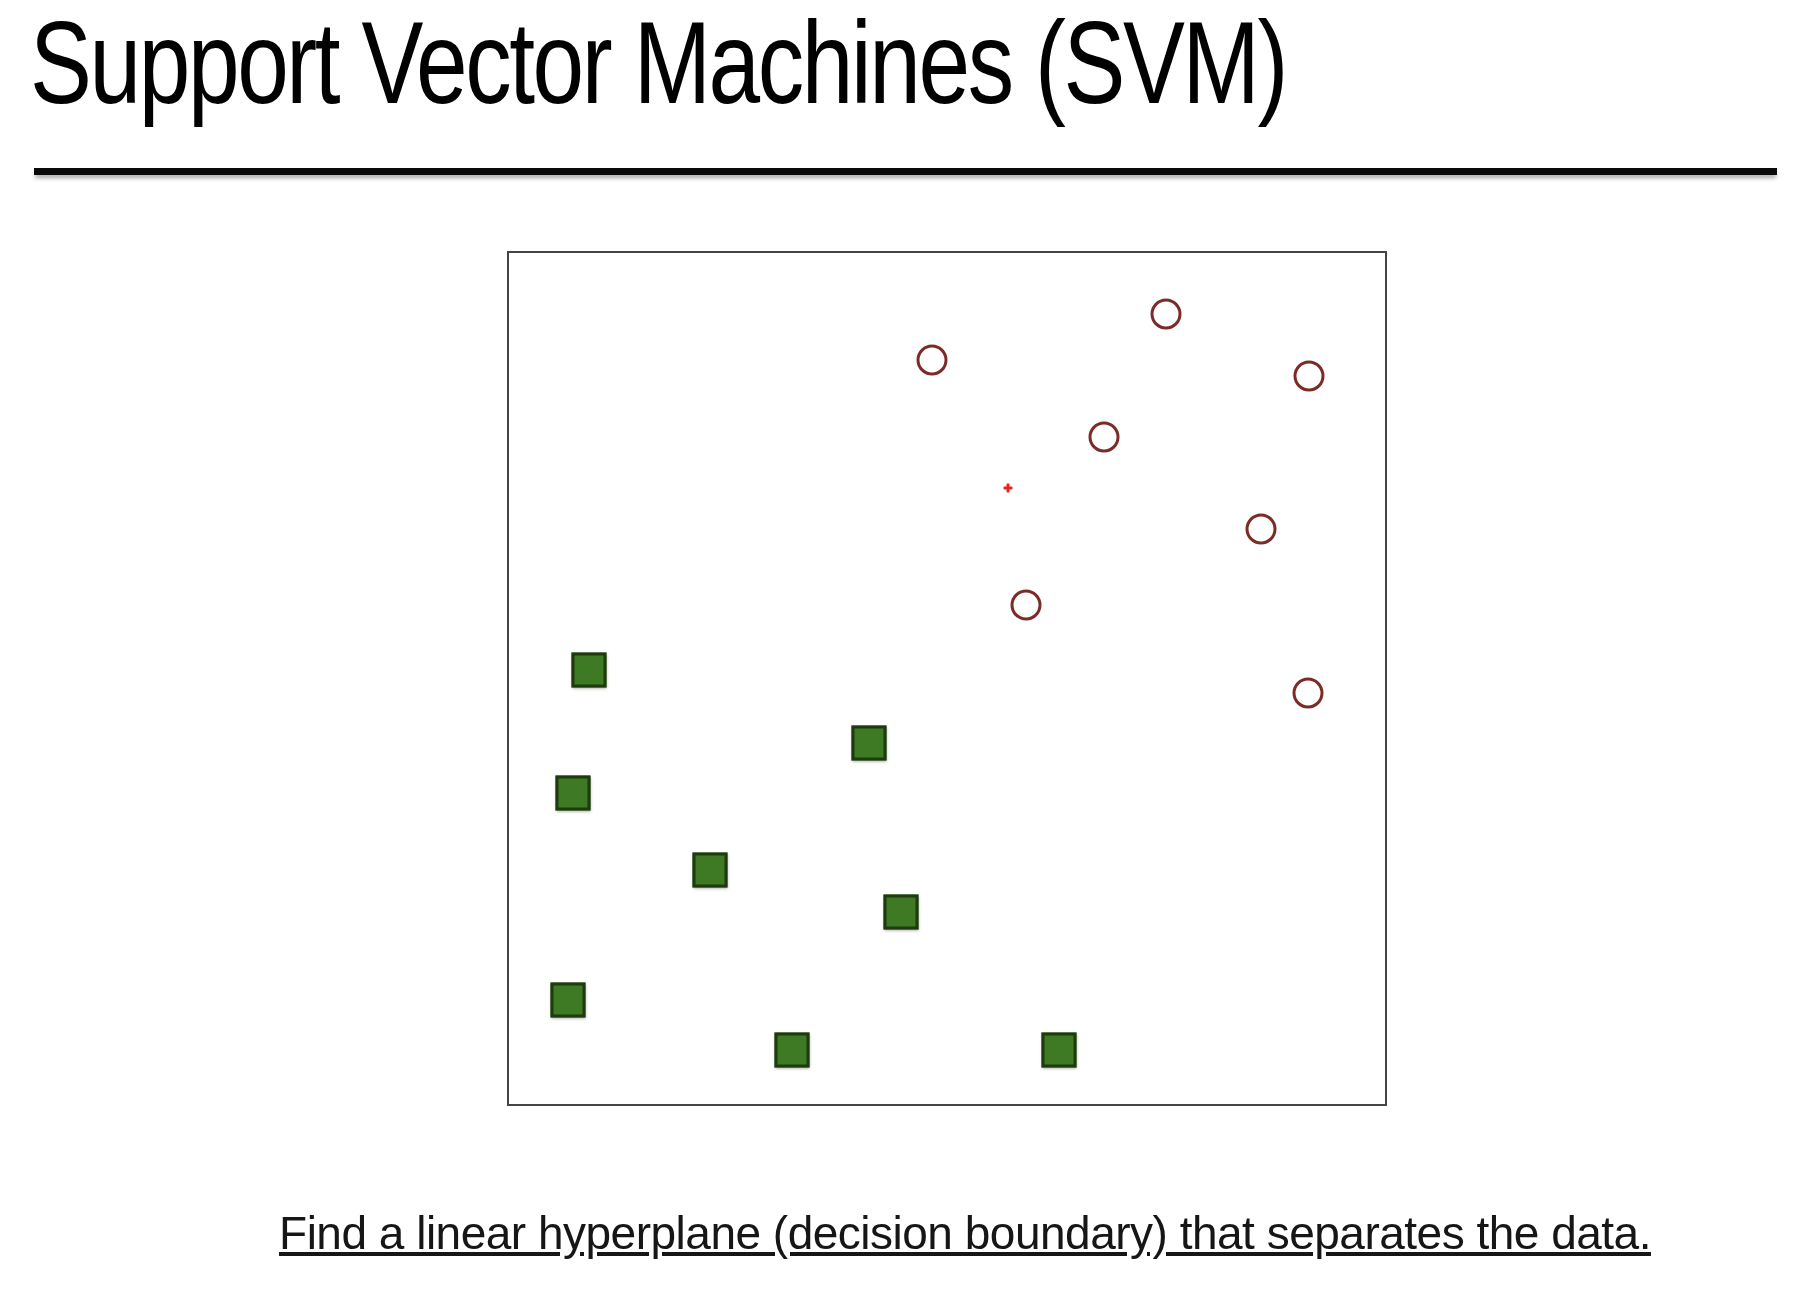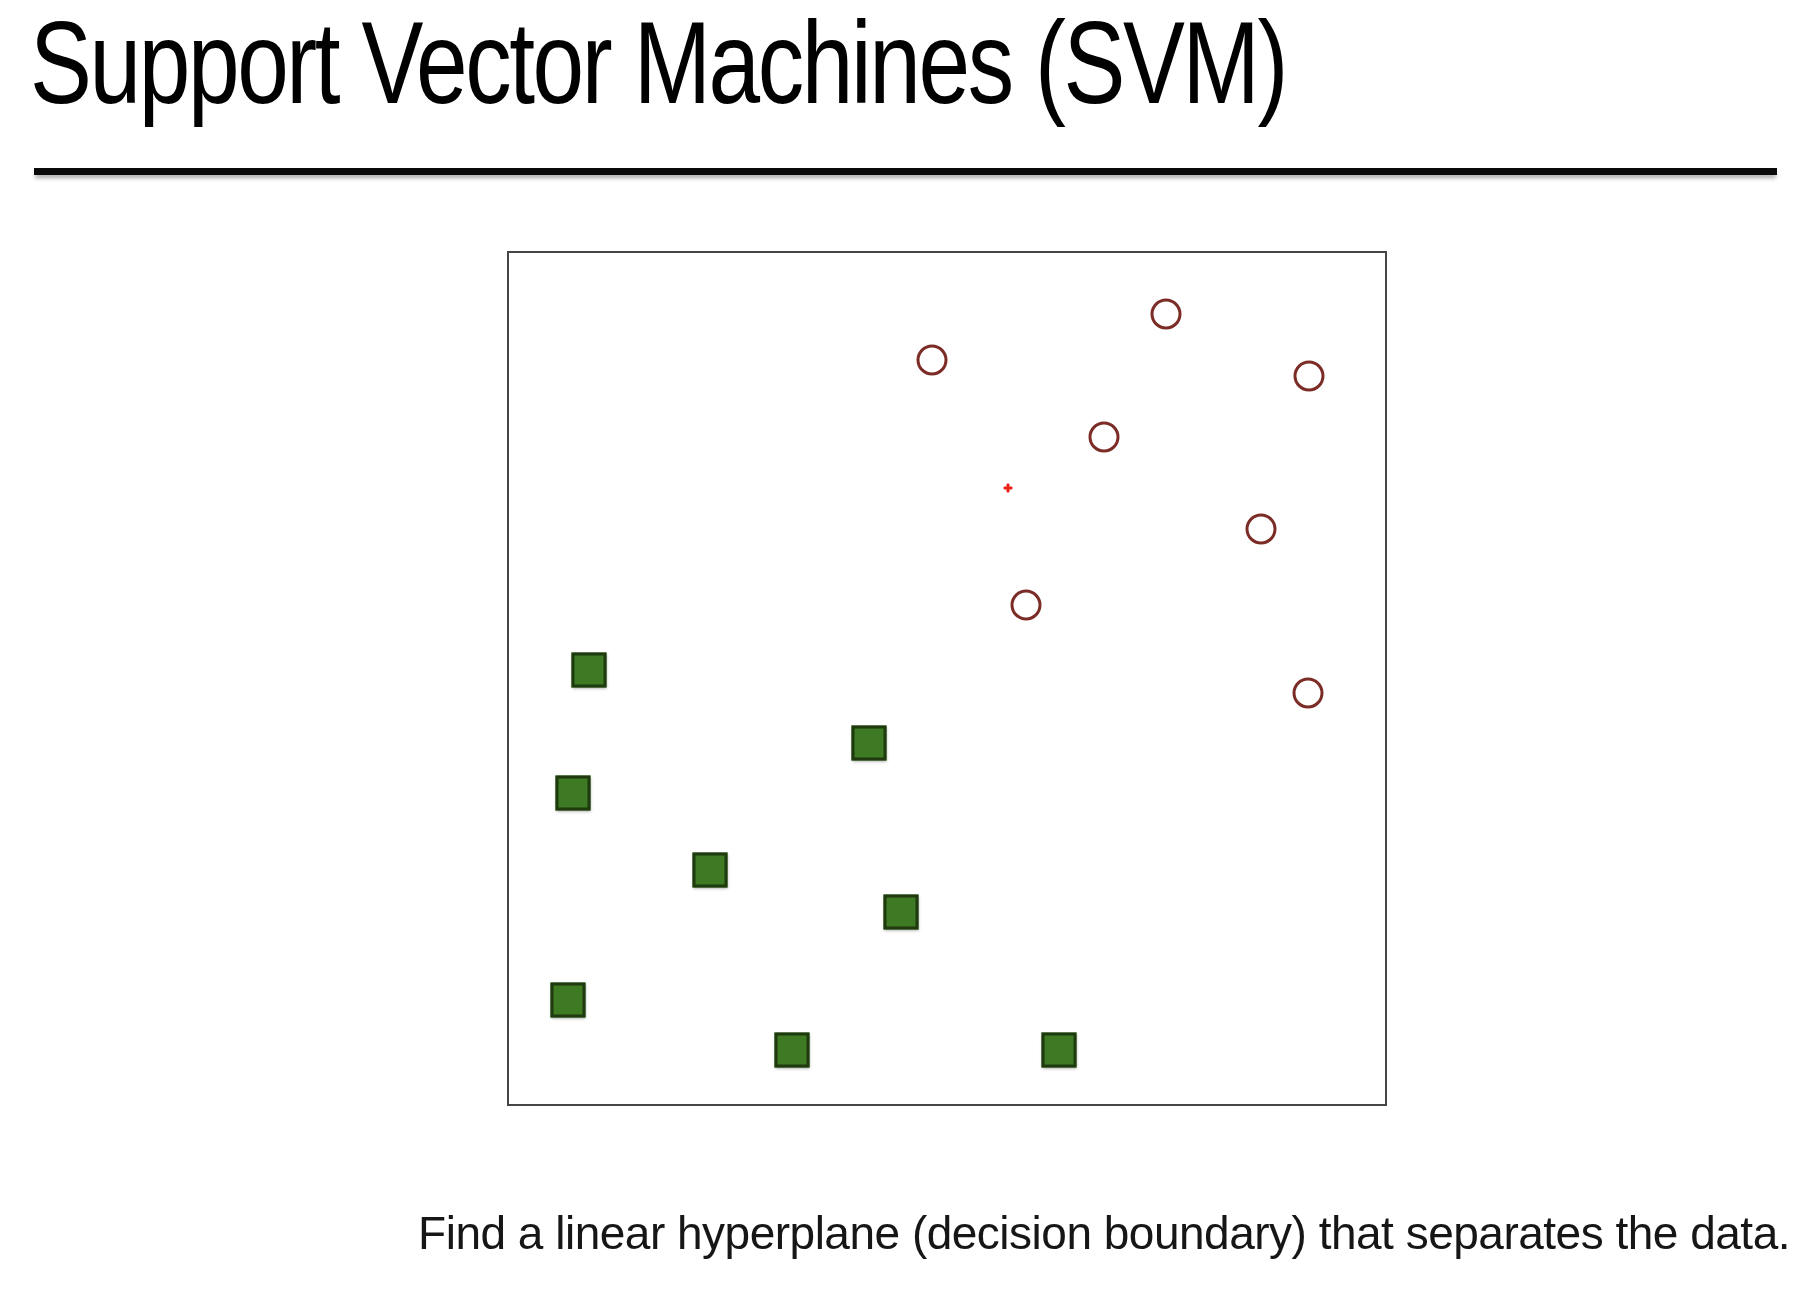--- a/index.html
+++ b/index.html
@@ -39,22 +39,23 @@
   }
   .marker-asterisk{
     position:absolute;width:9px;height:9px;transform:translate(-50%,-50%);
   }
   .marker-asterisk i{position:absolute;display:block;background:var(--asterisk,#ec2418);border-radius:1px;}
   .marker-asterisk i.h{left:0;top:3px;width:9px;height:3px;}
   .marker-asterisk i.v{left:3px;top:0;width:3px;height:9px;}
 
   .slide-caption{
     position:absolute;left:140px;top:1206px;width:1650px;
-    text-align:right;font-size:46px;color:#161616;
+    text-align:center;font-size:46px;color:#161616;
     letter-spacing:-0.5px;
+    text-decoration:underline;
   }
 </style>
 </head>
 <body>
 
 <div class="slide-title">Support Vector Machines (SVM)</div>
 
 <div class="title-rule"></div>
 
 <div class="figure-frame" style="left: 507px; top: 251px; width: 880px; height: 855px;">

